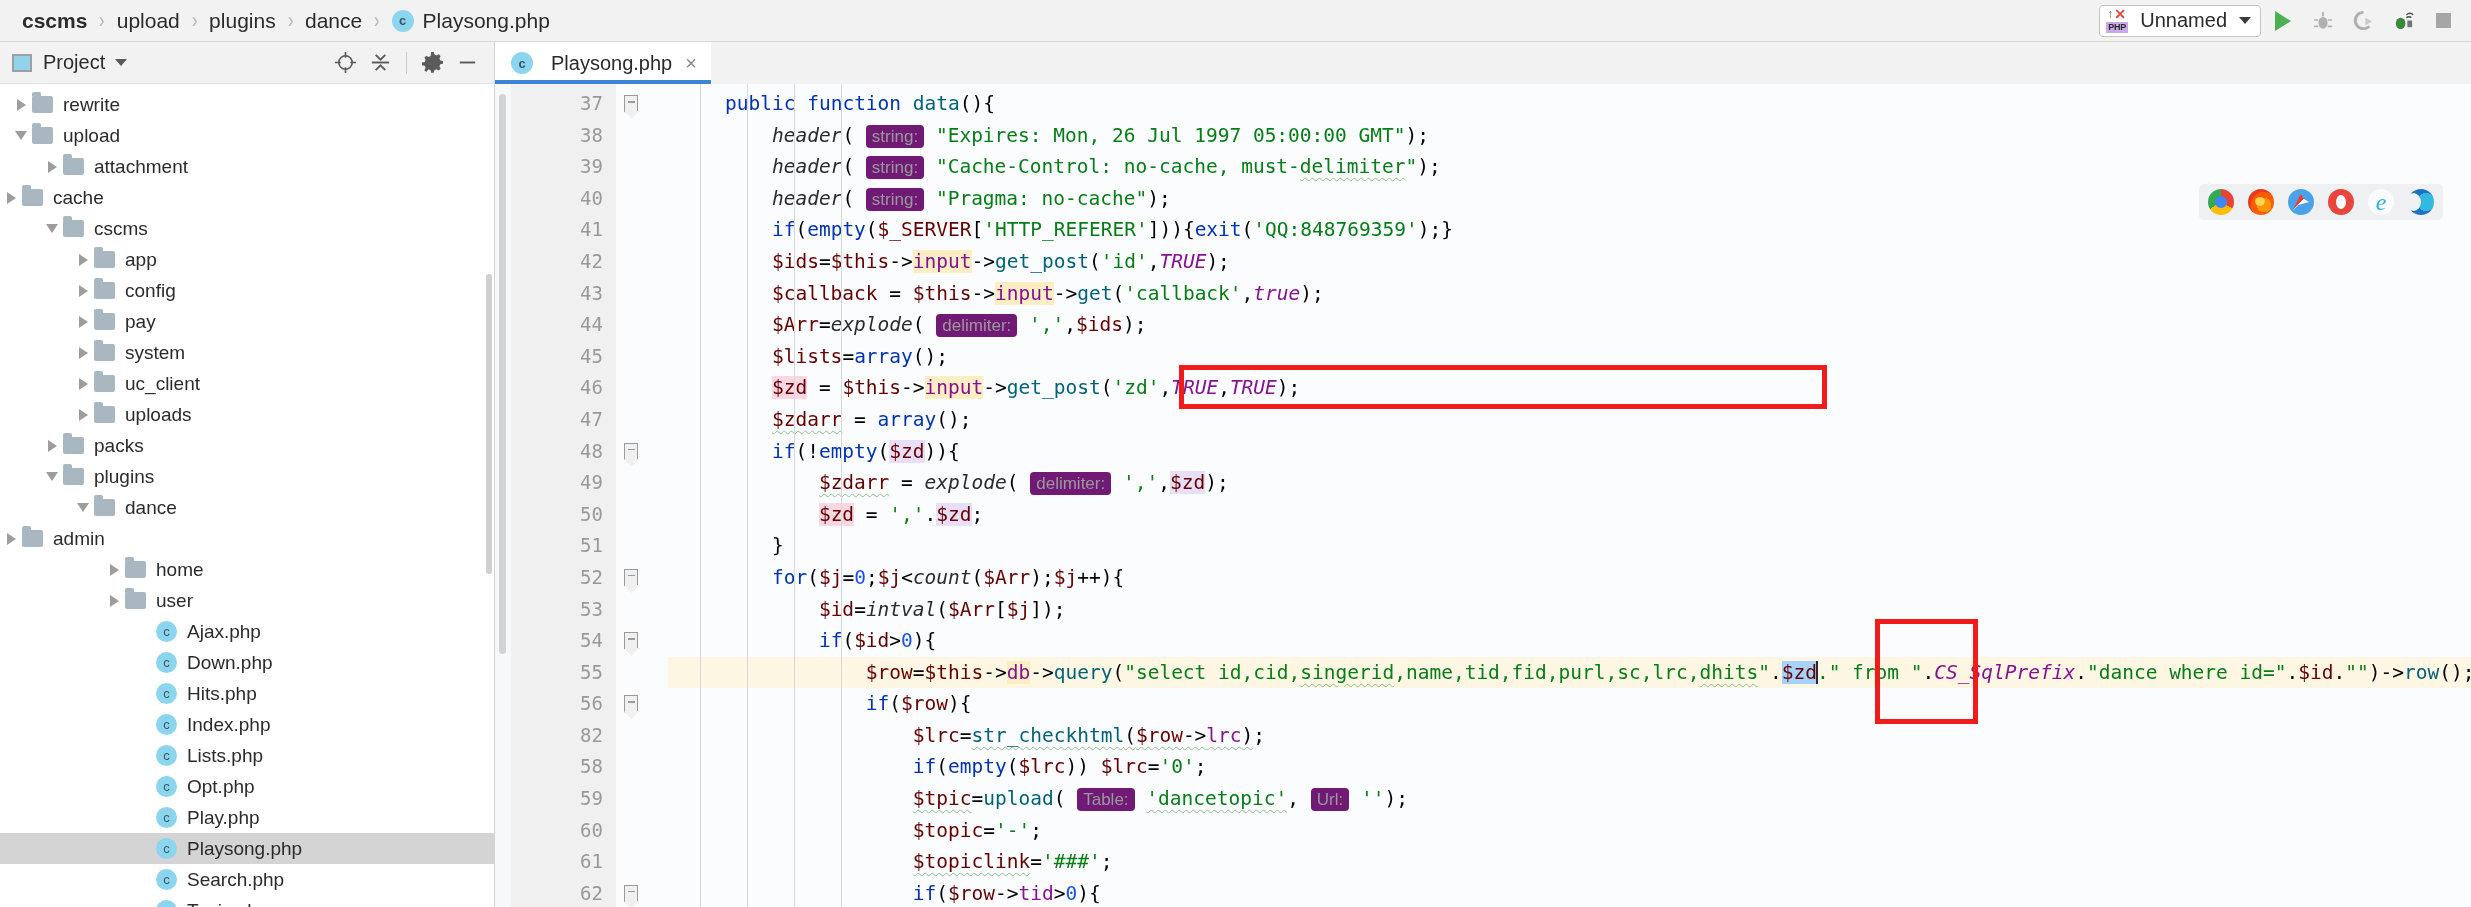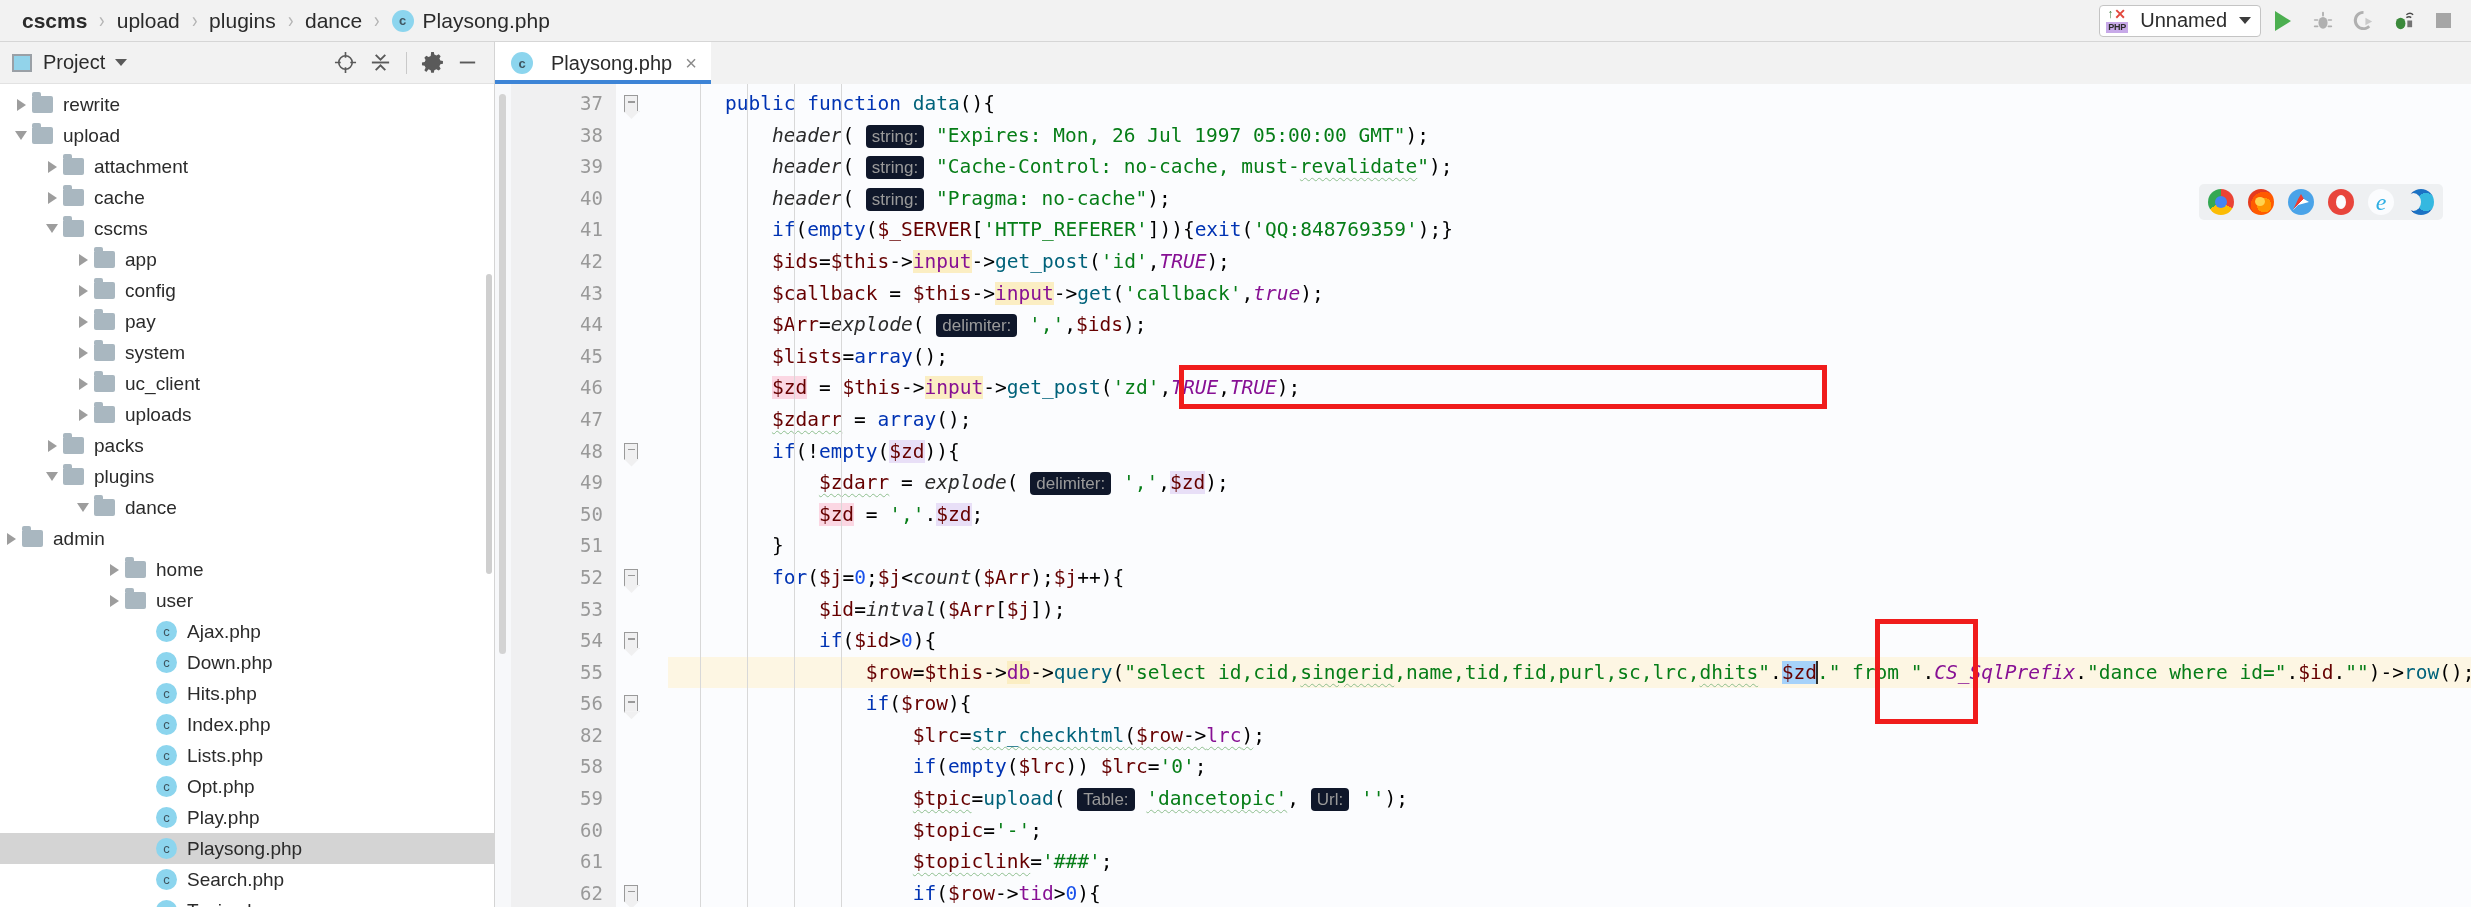--- a/index.html
+++ b/index.html
@@ -158,21 +158,21 @@
   
   .kw   { color: #0033b3; }
   .fn   { color: #00627a; }
   .fni  { color: #2b2b2b; font-style: italic; }
   .var  { color: #871094; }
   .dvar { color: #660000; }
   .str  { color: #067d17; }
   .num  { color: #1750eb; }
   .cst  { color: #871094; font-style: italic; }
   .hint {
-    background: #0f172a; color: #9a9a9a; font-size: 17px;
+    background: #701a75; color: #9a9a9a; font-size: 17px;
     padding: 2px 6px; border-radius: 4px; font-family: "Liberation Sans", sans-serif;
   }
   .id-hl { background: #fbeec3; }
   .wr-hl { background: #fbd7e3; }
   .rd-hl { background: #e8dff7; }
   .sel-hl { background: #a6d2fa; }
   .caretbar {
     display:inline-block; width:2px; height:23px; background:#2b2b2b;
     vertical-align:-5px; margin:0 -1px;
   }
@@ -326,21 +326,21 @@
             <span class="folder"></span>
             <span class="tname">upload</span>
           </div>
           <div class="trow" style="padding-left: 41px;">
             <span class="tw">
               <span class="arrR"></span>
             </span>
             <span class="folder"></span>
             <span class="tname">attachment</span>
           </div>
-          <div class="trow" style="padding-left: 41px;">
+          <div class="trow" style="">
             <span class="tw">
               <span class="arrR"></span>
             </span>
             <span class="folder"></span>
             <span class="tname">cache</span>
           </div>
           <div class="trow" style="padding-left: 41px;">
             <span class="tw">
               <span class="arrD"></span>
             </span>
@@ -526,21 +526,21 @@
             <div class="gline">58</div>
             <div class="gline">59</div>
             <div class="gline">60</div>
             <div class="gline">61</div>
             <div class="gline">62<span class="fold-shape"></span></div>
           </div>
         <div class="gutter-gap"></div>
         <div class="code" id="code">
             <div class="cline">    <span class="kw">public</span> <span class="kw">function</span> <span class="fn">data</span>(){</div>
             <div class="cline">        <span class="fni">header</span>( <span class="hint">string:</span> <span class="str">"Expires: Mon, 26 Jul 1997 05:00:00 GMT"</span>);</div>
-            <div class="cline">        <span class="fni">header</span>( <span class="hint">string:</span> <span class="str">"Cache-Control: no-cache, must-<span class="squig">revalidate</span>"</span>);</div>
+            <div class="cline">        <span class="fni">header</span>( <span class="hint">string:</span> <span class="str">"Cache-Control: no-cache, must-<span class="squig">delimiter</span>"</span>);</div>
             <div class="cline">        <span class="fni">header</span>( <span class="hint">string:</span> <span class="str">"Pragma: no-cache"</span>);</div>
             <div class="cline">        <span class="kw">if</span>(<span class="kw">empty</span>(<span class="dvar">$_SERVER</span>[<span class="str">'HTTP_REFERER'</span>])){<span class="kw">exit</span>(<span class="str">'QQ:848769359'</span>);}</div>
             <div class="cline">        <span class="dvar">$ids</span>=<span class="dvar">$this</span>-&gt;<span class="id-hl"><span class="var">input</span></span>-&gt;<span class="fn">get_post</span>(<span class="str">'id'</span>,<span class="cst">TRUE</span>);</div>
             <div class="cline">        <span class="dvar">$callback</span> = <span class="dvar">$this</span>-&gt;<span class="id-hl"><span class="var">input</span></span>-&gt;<span class="fn">get</span>(<span class="str">'callback'</span>,<span class="cst">true</span>);</div>
             <div class="cline">        <span class="dvar">$Arr</span>=<span class="fni">explode</span>( <span class="hint">delimiter:</span> <span class="str">','</span>,<span class="dvar">$ids</span>);</div>
             <div class="cline">        <span class="dvar">$lists</span>=<span class="kw">array</span>();</div>
             <div class="cline">        <span class="wr-hl"><span class="dvar">$zd</span></span> = <span class="dvar">$this</span>-&gt;<span class="id-hl"><span class="var">input</span></span>-&gt;<span class="fn">get_post</span>(<span class="str">'zd'</span>,<span class="cst">TRUE</span>,<span class="cst">TRUE</span>);</div>
             <div class="cline">        <span class="squig"><span class="dvar">$zdarr</span></span> = <span class="kw">array</span>();</div>
             <div class="cline">        <span class="kw">if</span>(!<span class="kw">empty</span>(<span class="rd-hl"><span class="dvar">$zd</span></span>)){</div>
             <div class="cline">            <span class="squig"><span class="dvar">$zdarr</span></span> = <span class="fni">explode</span>( <span class="hint">delimiter:</span> <span class="str">','</span>,<span class="rd-hl"><span class="dvar">$zd</span></span>);</div>

